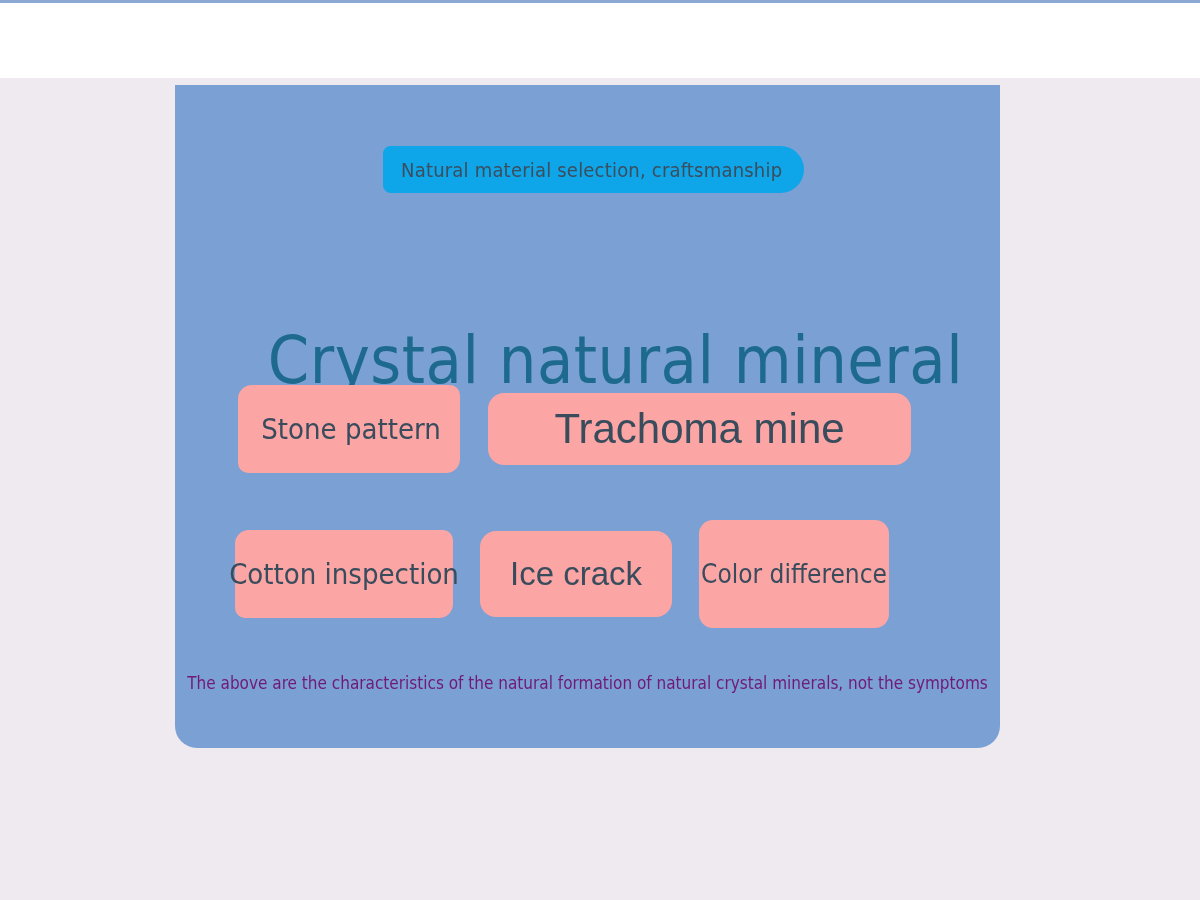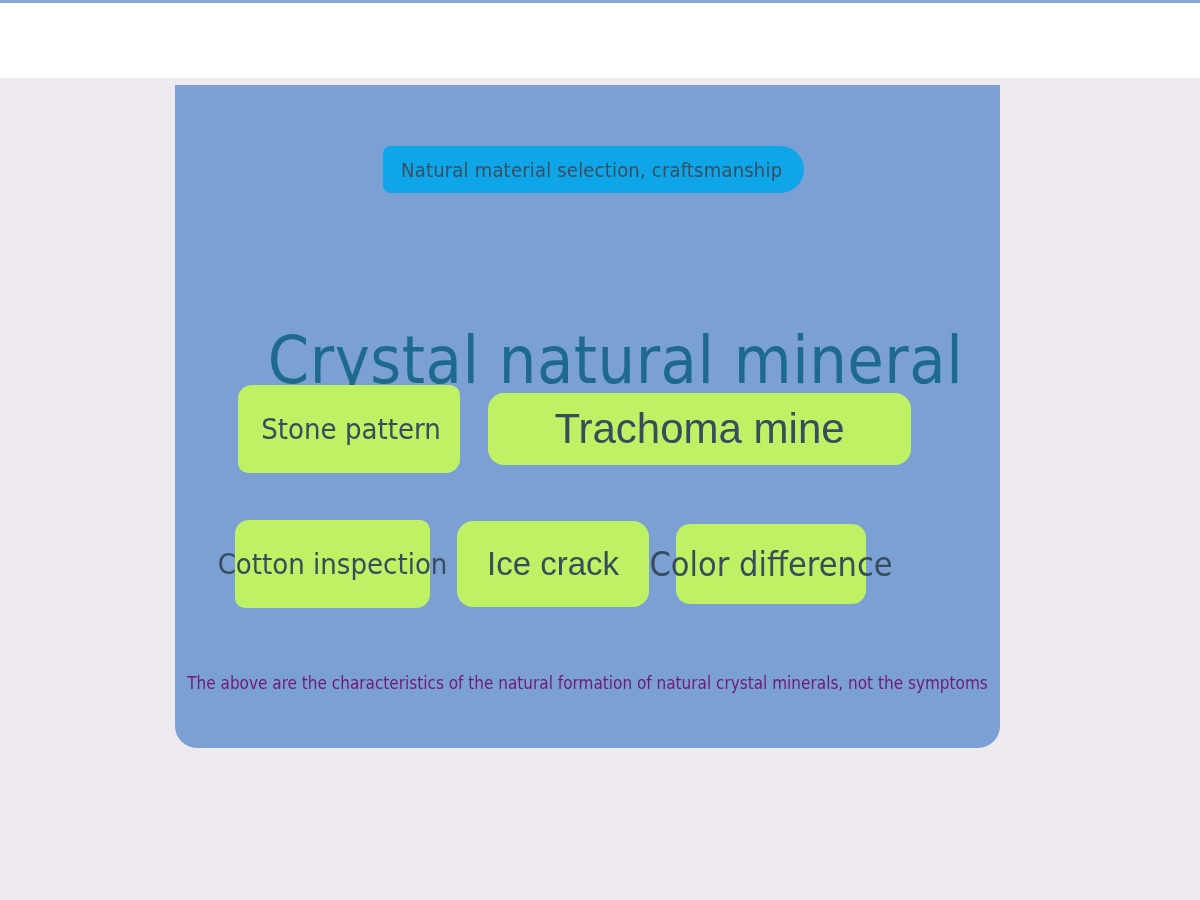--- a/index.html
+++ b/index.html
@@ -95,21 +95,21 @@
   
   .tag-row {
     position: absolute;
     display: flex;
     align-items: center;
   }
   .tag-row.row-1 { left: 63px; top: 300px; gap: 28px; }
   .tag-row.row-2 { left: 60px; top: 435px; gap: 27px; }
 
   .tag {
-    background: #bef264;
+    background: #fca5a5;
     display: flex;
     align-items: center;
     justify-content: center;
     box-sizing: border-box;
     color: #384c5c;
     white-space: nowrap;
   }
 
   
   .tag.stone-pattern {
@@ -123,38 +123,38 @@
     width: 423px;
     height: 72px;
     border-radius: 16px;
     font-size: 42px;
     font-family: "Liberation Sans", sans-serif;
     font-weight: 400;
   }
 
   
   .tag.cotton-inspection {
-    width: 195px;
+    width: 218px;
     height: 88px;
     border-radius: 14px 10px 14px 10px;
     font-size: 29px;
     align-items: center;
   }
   .tag.ice-crack {
     width: 192px;
     height: 86px;
     border-radius: 16px;
     font-size: 33px;
     font-family: "Liberation Sans", sans-serif;
   }
   .tag.color-difference {
     width: 190px;
-    height: 80px;
+    height: 108px;
     border-radius: 14px;
-    font-size: 34px;
+    font-size: 26px;
     text-align: right;
   }
 
   
   .footer-note {
     position: absolute;
     left: 0;
     top: 588px;
     width: 825px;
     text-align: center;

